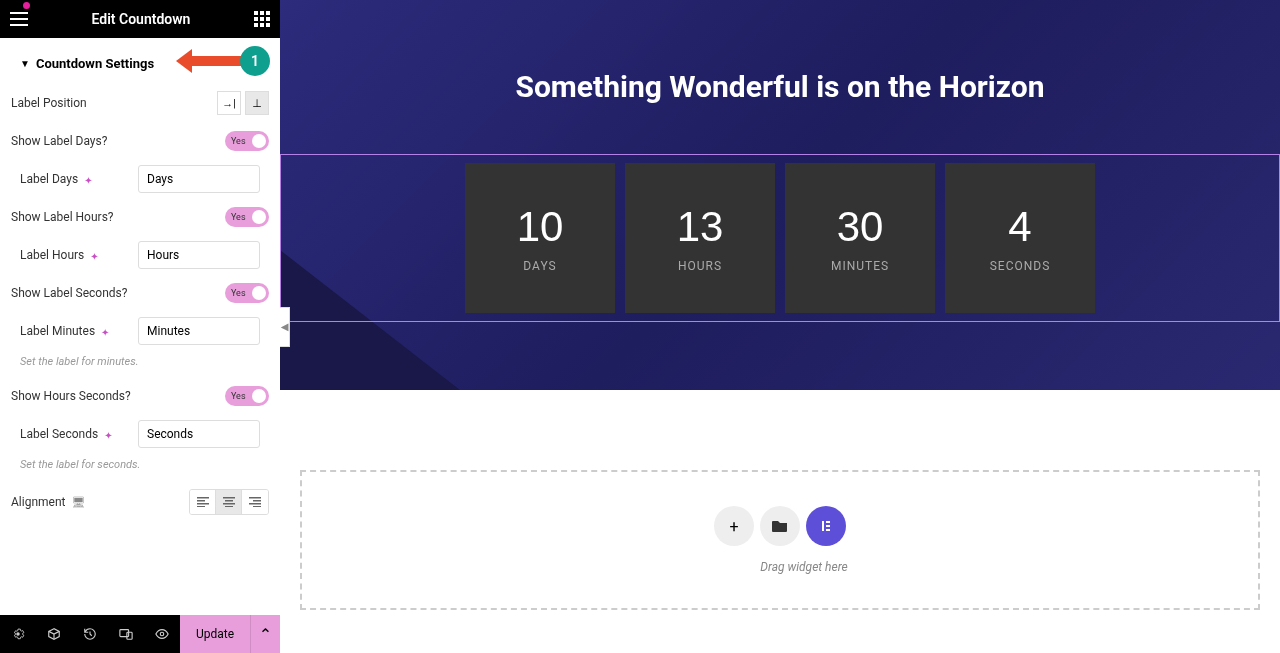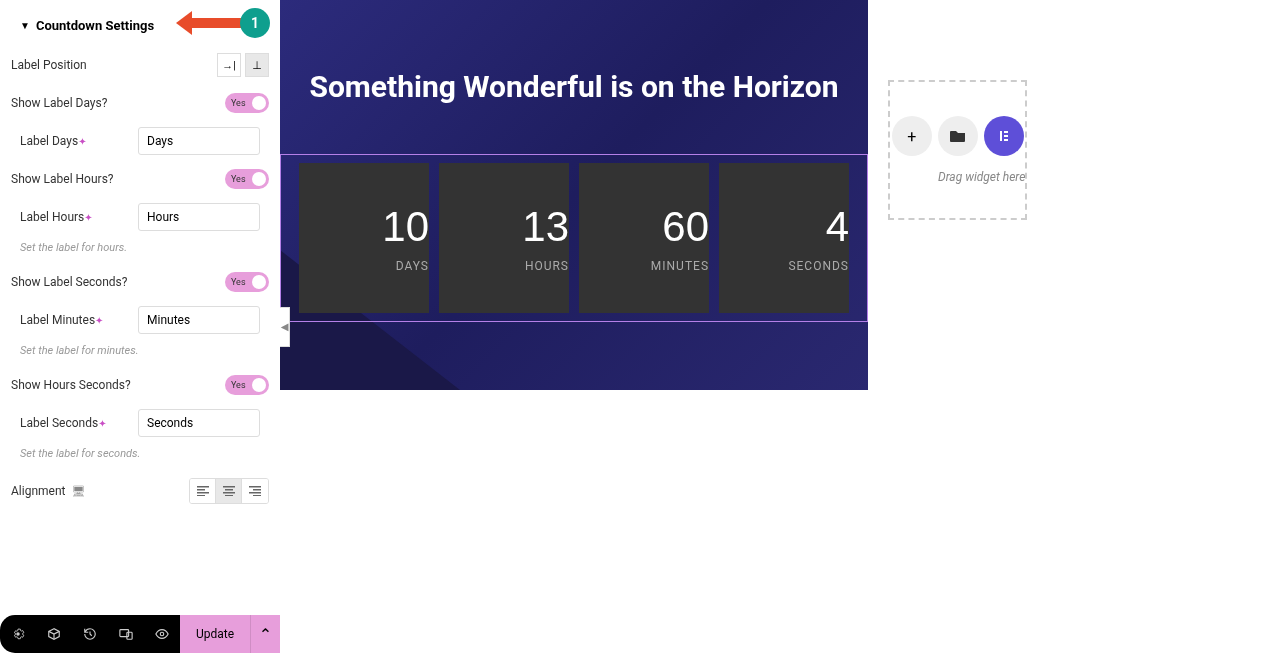--- a/index.html
+++ b/index.html
@@ -21,67 +21,87 @@
 .arrow-callout { position: absolute; right: 10px; top: 50%; transform: translateY(-50%); display: flex; align-items: center; }
 .arrow-body { width: 50px; height: 10px; background: #e84c2a; }
 .arrow-head { width: 0; height: 0; border-top: 12px solid transparent; border-bottom: 12px solid transparent; border-right: 16px solid #e84c2a; }
 .arrow-badge { width: 30px; height: 30px; border-radius: 50%; background: #0e9f8e; color: #fff; display: flex; align-items: center; justify-content: center; font-size: 14px; font-weight: 600; margin-left: -2px; }
 
 .control-row { padding: 8px 11px; display: flex; align-items: center; justify-content: space-between; font-size: 12px; }
 .control-label { color: #333; }
 .toggle { width: 44px; height: 20px; border-radius: 10px; background: #e79edb; position: relative; cursor: pointer; display: flex; align-items: center; padding-left: 6px; font-size: 9px; color: #333; }
 .toggle-knob { width: 14px; height: 14px; background: #fff; border-radius: 50%; position: absolute; right: 3px; }
 .input-row { padding: 6px 20px; display: flex; align-items: center; justify-content: space-between; font-size: 12px; }
-.input-row label { color: #333; display: flex; align-items: center; }
+.input-row label { color: #333; display: flex; align-items: flex-end; gap: 6px; }
 .global-icon { color: #c94fc5; font-size: 10px; }
 .text-input { width: 122px; padding: 6px 8px; border: 1px solid #ddd; border-radius: 3px; font-size: 12px; }
 .help-text { padding: 4px 20px 10px; font-size: 11px; font-style: italic; color: #999; }
 
 .pos-buttons { display: flex; gap: 4px; }
 .pos-btn { width: 24px; height: 24px; border: 1px solid #ddd; background: #fff; display: flex; align-items: center; justify-content: center; cursor: pointer; font-size: 11px; }
 .pos-btn.active { background: #e8e8e8; }
 
 .align-buttons { display: flex; border: 1px solid #ddd; border-radius: 3px; overflow: hidden; }
 .align-btn { width: 26px; height: 24px; background: #fff; display: flex; align-items: center; justify-content: center; cursor: pointer; border-right: 1px solid #ddd; }
 .align-btn:last-child { border-right: none; }
 .align-btn.active { background: #e8e8e8; }
 .align-btn svg { width: 12px; height: 10px; }
 
 .responsive-icon { color: #888; font-size: 11px; margin-left: 6px; }
 
-.sidebar-footer { height: 38px; background: #000; display: flex; align-items: center; border-radius: 15px; }
+.sidebar-footer { height: 38px; background: #000; display: flex; align-items: center; }
 .footer-icon { height: 38px; width: 36px; display: flex; align-items: center; justify-content: center; color: #ccc; cursor: pointer; }
 .footer-icon svg { width: 14px; height: 14px; }
 .update-btn { flex: 1; background: #e79edb; color: #000; display: flex; align-items: center; justify-content: center; font-size: 12px; cursor: pointer; height: 100%; }
 .update-caret { width: 30px; background: #e79edb; height: 100%; display: flex; align-items: center; justify-content: center; cursor: pointer; border-left: 1px solid rgba(0,0,0,0.1); }
 
 
 .collapse-handle { position: absolute; right: -10px; top: 50%; transform: translateY(-50%); width: 10px; height: 40px; background: #fff; border: 1px solid #ddd; border-left: none; display: flex; align-items: center; justify-content: center; cursor: pointer; font-size: 10px; color: #888; z-index: 10; }
 
 
-.canvas { flex: 1; display: flex; }
+.canvas { flex: 1; display: flex; flex-direction: column; }
 .hero { background: linear-gradient(135deg, #2c2b7c 0%, #1e1d5e 50%, #2a2870 100%); height: 390px; position: relative; display: flex; flex-direction: column; align-items: center; justify-content: center; }
 .hero::before { content: ''; position: absolute; bottom: 0; left: 0; width: 0; height: 0; border-bottom: 140px solid #1a1848; border-right: 180px solid transparent; }
 .hero-title { color: #fff; font-size: 30px; font-weight: 700; margin-bottom: 50px; }
 .countdown-wrap { border: 1px solid #b580e8; padding: 8px; display: flex; gap: 10px; justify-content: center; width: 100%; position: relative; z-index: 2; }
 .countdown-wrap > .spacer { flex: 1; }
-.cd-box { width: 130px; height: 150px; background: #333; display: flex; flex-direction: column; align-items: flex-end; justify-content: center; }
+.cd-box { width: 150px; height: 150px; background: #333; display: flex; flex-direction: column; align-items: center; justify-content: center; }
 .cd-num { color: #fff; font-size: 42px; font-weight: 300; font-family: "Helvetica Neue", sans-serif; }
 .cd-label { color: #aaa; font-size: 12px; letter-spacing: 1px; margin-top: 8px; }
 
 .dropzone { margin: 80px 20px 20px; border: 2px dashed #ccc; height: 140px; display: flex; flex-direction: column; align-items: center; justify-content: center; gap: 14px; }
 .dz-buttons { display: flex; gap: 6px; }
 .dz-btn { width: 40px; height: 40px; border-radius: 50%; background: #eee; display: flex; align-items: center; justify-content: center; cursor: pointer; font-size: 16px; }
 .dz-btn.accent { background: #5e4fd8; color: #fff; }
 .dz-text { font-size: 12px; font-style: italic; color: #888; margin-left: 48px; }
 </style>
 </head>
 <body>
 
 <div class="sidebar">
+  <div class="sidebar-header">
+    <div class="hamburger">
+        <span></span>
+        <span></span>
+        <span></span>
+      </div>
+    <div class="hamburger-dot"></div>
+    <div class="sidebar-title">Edit Countdown</div>
+    <div class="apps-icon">
+        <span></span>
+        <span></span>
+        <span></span>
+        <span></span>
+        <span></span>
+        <span></span>
+        <span></span>
+        <span></span>
+        <span></span>
+      </div>
+  </div>
 
   <div class="sidebar-body">
     <div class="section-header">
       <span class="caret">▼</span>
       <span>Countdown Settings</span>
       <div class="arrow-callout">
         <div class="arrow-head"></div>
           <div class="arrow-body"></div>
         <div class="arrow-badge">1</div>
       </div>
@@ -117,21 +137,20 @@
           <div class="toggle-knob"></div>
         </div>
     </div>
     <div class="input-row">
       <label>
           <span>Label Hours</span>
           <span class="global-icon">✦</span>
         </label>
       <input class="text-input" value="Hours" style="">
     </div>
-    <div class="help-text">Set the label for hours.</div>
 
     <div class="control-row">
       <span class="control-label">Show Label Seconds?</span>
       <div class="toggle">
           <span>Yes</span>
           <div class="toggle-knob"></div>
         </div>
     </div>
     <div class="input-row">
       <label>
@@ -233,21 +252,21 @@
       <div class="spacer"></div>
       <div class="cd-box">
         <div class="cd-num">10</div>
         <div class="cd-label">DAYS</div>
       </div>
       <div class="cd-box">
         <div class="cd-num">13</div>
         <div class="cd-label">HOURS</div>
       </div>
       <div class="cd-box">
-        <div class="cd-num">60</div>
+        <div class="cd-num">30</div>
         <div class="cd-label">MINUTES</div>
       </div>
       <div class="cd-box">
         <div class="cd-num">4</div>
         <div class="cd-label">SECONDS</div>
       </div>
       <div class="spacer"></div>
     </div>
   </div>
 

